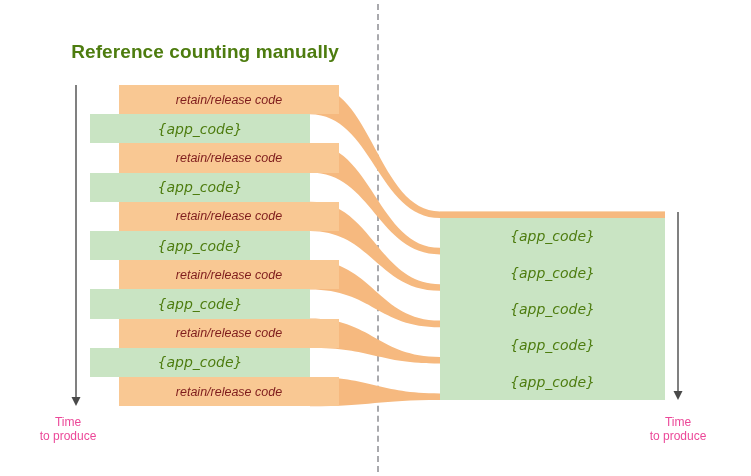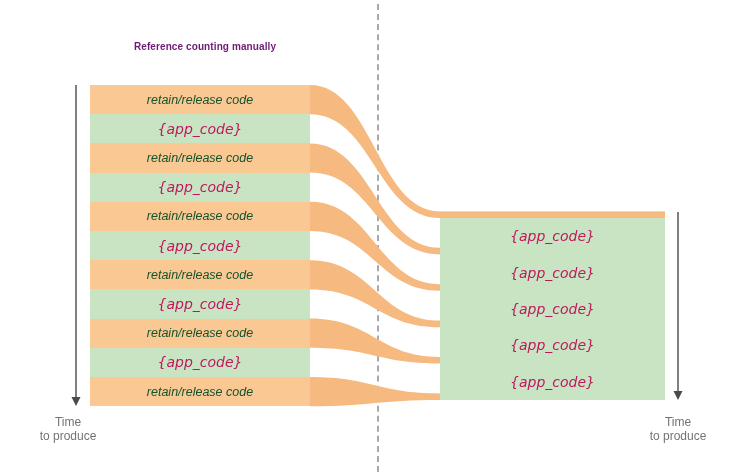--- a/index.html
+++ b/index.html
@@ -12,23 +12,23 @@
   }
   #stage {
     position: relative;
     width: 751px;
     height: 476px;
     background: #ffffff;
     overflow: hidden;
   }
   .title {
     position: absolute;
-    font-size: 10px;
+    font-size: 19px;
     font-weight: bold;
-    color: #701a75;
+    color: #4d7c0f;
     text-align: center;
     letter-spacing: 0.1px;
     white-space: nowrap;
   }
   #title-left  { left: 60px;  top: 41px; width: 290px; }
   #title-right { left: 405px; top: 41px; width: 290px; }
 
   .divider {
     position: absolute;
     left: 377px;
@@ -44,44 +44,45 @@
     display: flex;
     align-items: center;
     justify-content: center;
     font-size: 12.5px;
     font-style: italic;
     white-space: nowrap;
     overflow: hidden;
   }
   .bar-retain {
     background: #f9c893;
-    color: #14532d;
+    color: #7f1d1d;
     font-family: "Liberation Sans", sans-serif;
+    margin-left: 29px;
   }
   .bar-app {
     background: #c9e4c3;
-    color: #be185d;
+    color: #4d7c0f;
     font-size: 14px;
     font-family: "DejaVu Sans", sans-serif;
     font-weight: 500;
   }
 
   .flow-svg {
     position: absolute;
     left: 0;
     top: 0;
     width: 751px;
     height: 476px;
     pointer-events: none;
   }
 
   .axis-label {
     position: absolute;
     font-size: 12px;
-    color: #737373;
+    color: #ec4899;
     text-align: center;
     line-height: 14px;
     white-space: nowrap;
   }
   #axis-label-left  { left: 18px;  top: 415px; width: 100px; }
   #axis-label-right { left: 628px; top: 415px; width: 100px; }
 </style>
 </head>
 <body>
 

